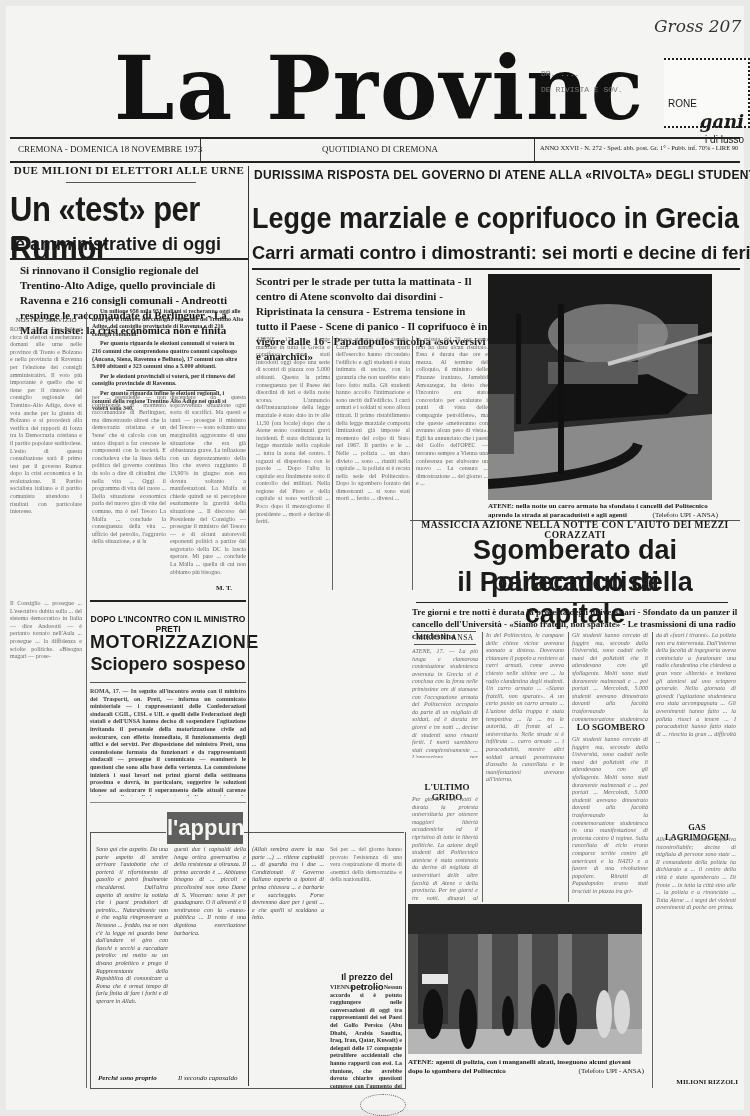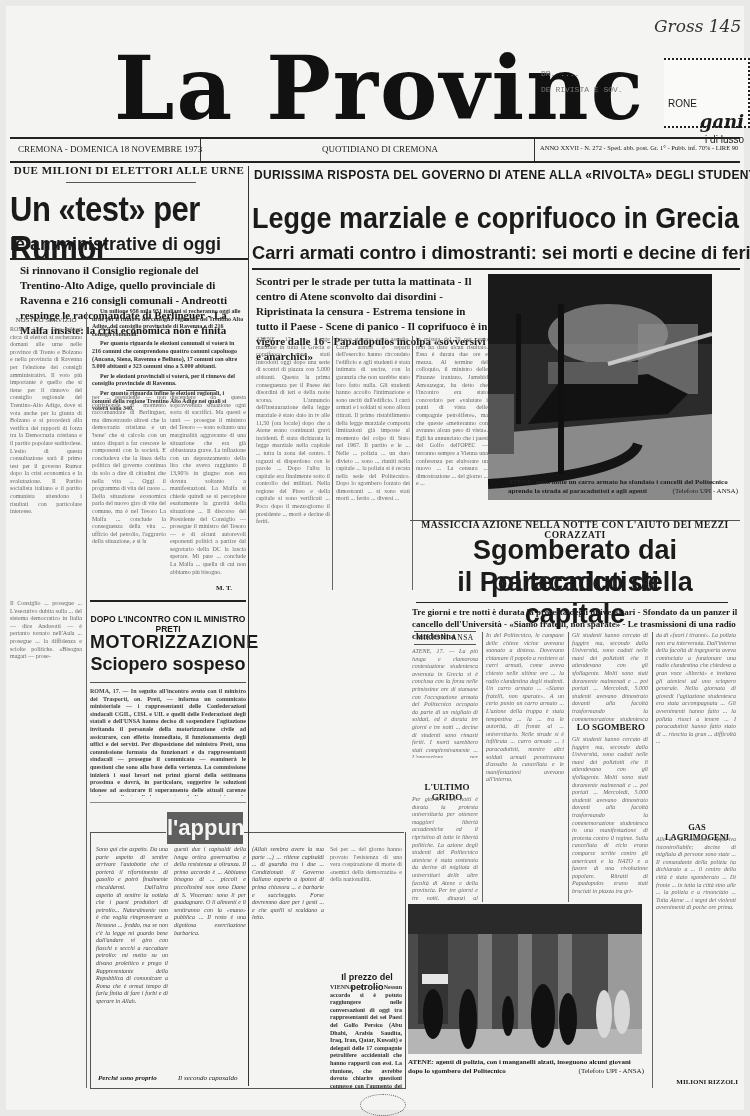--- a/index.html
+++ b/index.html
@@ -36,21 +36,21 @@
   .h-sgomb { left:404px; top:528px; width:330px; font-size:27px; line-height:32px; text-align:center; }
   .appunto { left:161px; top:806px; width:76px; height:32px; background:#5f5f5f; color:#f4f4f2; font-family:"Liberation Sans", sans-serif; font-weight:bold; font-size:22px; text-align:center; line-height:32px; }
   .ansa { font-size:7.5px; text-align:center; letter-spacing:0.5px; }
   .seal { left:354px; top:1088px; width:44px; height:20px; border:1px dotted #666; border-radius:50%; }
 </style>
 </head>
 <body>
 
 <div class="page">
 
-  <div class="abs hand">Gross 145</div>
+  <div class="abs hand">Gross 207</div>
 
   <div class="abs masthead">La Provinc</div>
   <div class="abs stamp">
     <div>DR. ....</div>
     <div>DE RIVISTA E SOV.</div>
   </div>
   <div class="abs adbox ad-right" style="text-align:right;padding-right:4px;border-left:none;">
     <div class="ad-top" style="text-align:left;padding-left:4px;margin-top:38px;">RONE</div>
     <div class="ad-brand">gani</div>
     <div class="ad-sub">i di lusso</div>
@@ -131,21 +131,21 @@
       <path d="M40 150 L180 140 L200 120 L160 100 L70 110 Z" fill="#121212"></path>
       <rect x="60" y="88" width="90" height="22" fill="#5a5a5a"></rect>
       <line x1="120" y1="90" x2="224" y2="60" stroke="#c9c9c9" stroke-width="4"></line>
       <path d="M0 160 L224 140 L224 226 L0 226 Z" fill="#8a8a8a"></path>
       <path d="M0 210 Q140 200 150 170" stroke="#141414" stroke-width="10" fill="none"></path>
       <rect x="70" y="30" width="6" height="170" fill="#101010"></rect>
       <rect x="28" y="40" width="5" height="110" fill="#101010"></rect>
       <rect x="0" y="120" width="26" height="60" fill="#555"></rect>
     </svg>
   </div>
-  <div class="abs caption" style="left:482px;top:472px;width:230px;margin-left:20px;">
+  <div class="abs caption" style="left:482px;top:496px;width:230px;">
     <span>ATENE: nella notte un carro armato ha sfondato i cancelli del Politecnico aprendo la strada ai paracadutisti e agli agenti</span>
     <span class="credit">(Telefoto UPI - ANSA)</span>
   </div>
 
   <div class="thinrule" style="left:404px;top:514px;width:330px;"></div>
   <div class="abs kicker" style="left:404px;top:514px;width:330px;font-size:9.5px;">MASSICCIA AZIONE NELLA NOTTE CON L'AIUTO DEI MEZZI CORAZZATI</div>
   <div class="abs sans-bold h-sgomb">Sgomberato dai paracadutisti</div>
   <div class="abs sans-bold h-sgomb" style="top:560px;">il Politecnico della capitale</div>
   <div class="rule" style="left:410px;top:596px;width:312px;height:1px;"></div>
   <div class="abs deck" style="left:406px;top:600px;width:328px;font-size:9px;line-height:12px;">Tre giorni e tre notti è durata la protesta degli universitari - Sfondato da un panzer il cancello dell'Università - «Siamo fratelli, non sparate» - Le trasmissioni di una radio clandestina</div>

